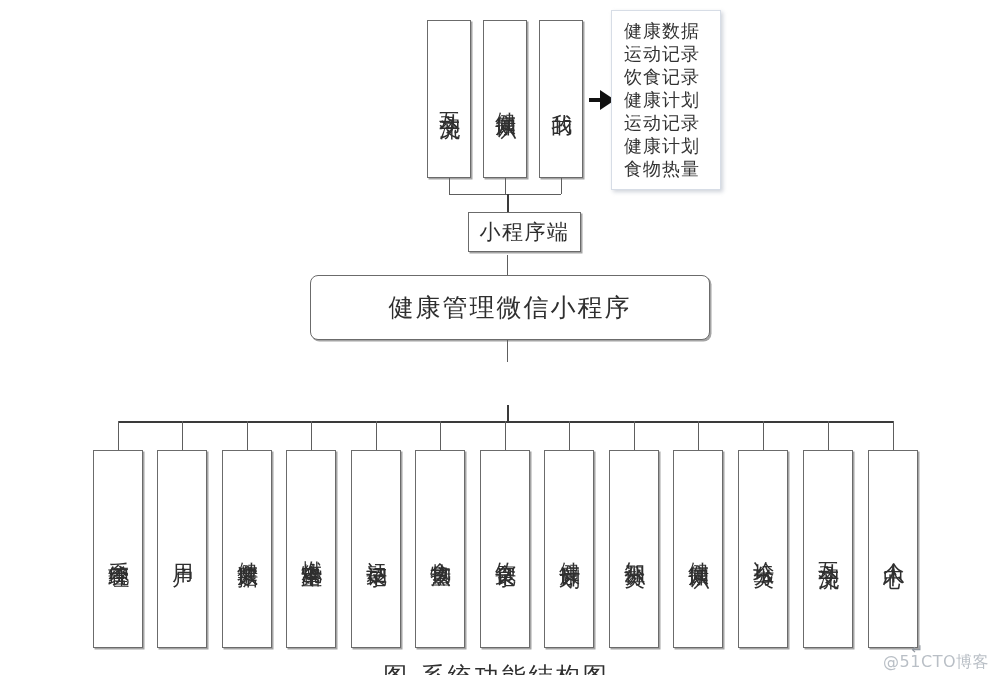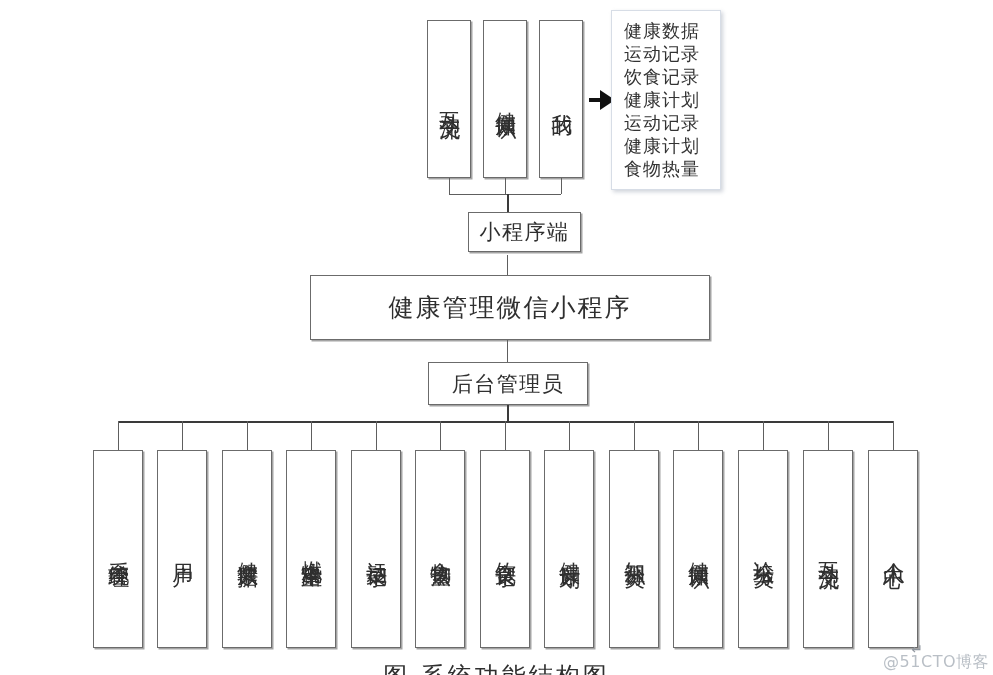--- a/index.html
+++ b/index.html
@@ -171,29 +171,26 @@
   <div class="vline" style="left:561px; top:178px; height:16px;"></div>
   <div class="hline" style="left:449px; top:194px; width:112px;"></div>
   <div class="vline thick" style="left:507px; top:194px; height:18px;"></div>
 
   <div class="box hbox" style="left:452px; top:212px; width:113px; height:40px;margin-left:16px;">
     <span class="htext">小程序端</span>
   </div>
 
   <div class="vline" style="left:507px; top:255px; height:20px;"></div>
 
-  <div class="box hbox big" style="left:310px; top:275px; width:400px; height:65px;">
+  <div class="box hbox big" style="left:310px; top:275px; width:400px; height:65px;border-radius:8px;">
     <span class="htext">健康管理微信小程序</span>
   </div>
 
   <div class="vline" style="left:507px; top:340px; height:22px;"></div>
 
-  <div class="box hbox" style="left:428px; top:362px; width:160px; height:43px;">
-    <span class="htext">后台管理员</span>
-  </div>
 
   <div class="vline thick" style="left:507px; top:405px; height:16px;"></div>
   <div class="hline thick" style="left:118px; top:421px; width:775px;"></div>
 
   <div class="vline" style="left:118px; top:421px; height:29px;"></div>
   <div class="vline" style="left:182px; top:421px; height:29px;"></div>
   <div class="vline" style="left:247px; top:421px; height:29px;"></div>
   <div class="vline" style="left:311px; top:421px; height:29px;"></div>
   <div class="vline" style="left:376px; top:421px; height:29px;"></div>
   <div class="vline" style="left:440px; top:421px; height:29px;"></div>

